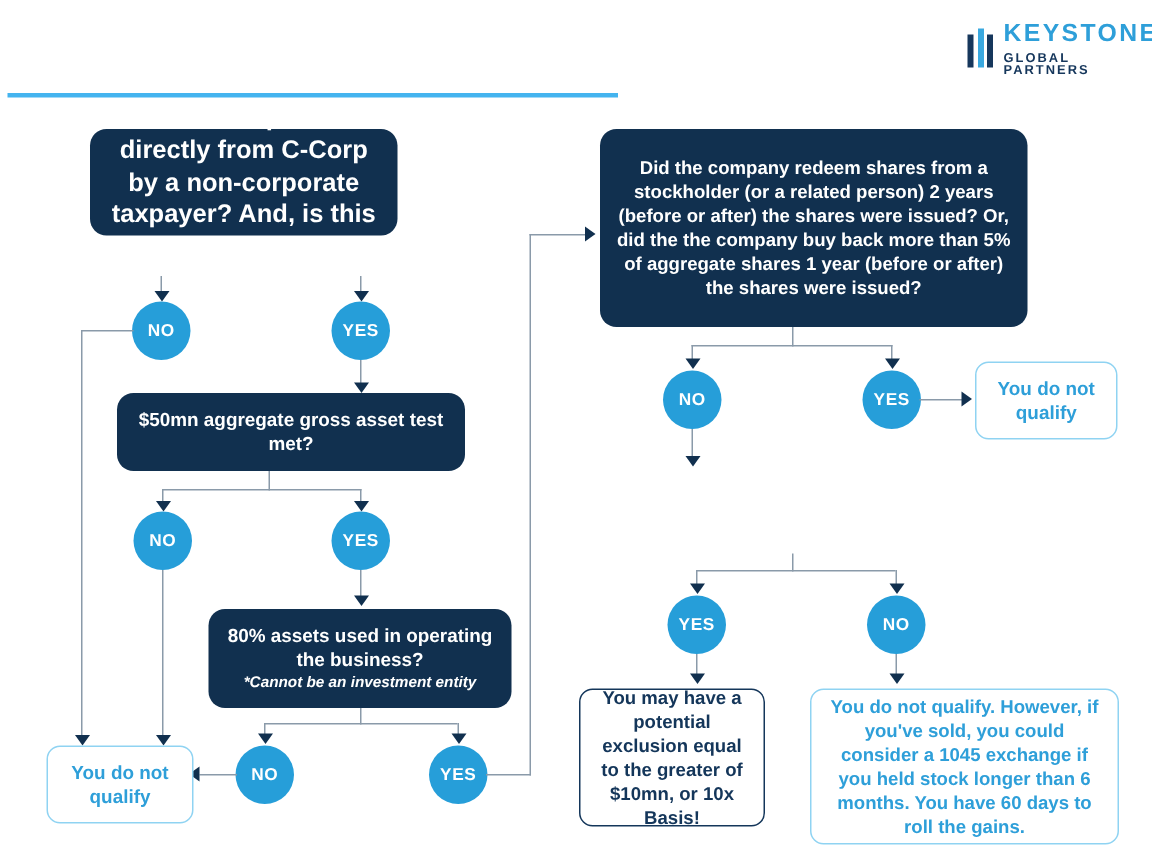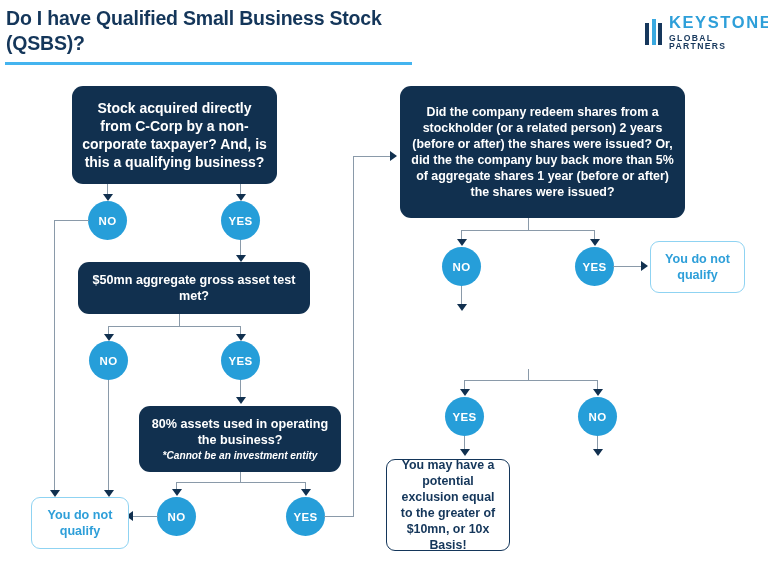--- a/index.html
+++ b/index.html
@@ -164,36 +164,35 @@
     border-top: 5px solid transparent;
     border-bottom: 5px solid transparent;
     border-right: 7px solid #11304f;
   }
 </style>
 </head>
 <body>
 
 <div id="root">
 
-  <div id="page-title">Do I have Qualified Small Business Stock (QSBS)?</div>
   <div id="title-divider"></div>
 
   <div id="logo">
     <div id="logo-bars">
       <i class="b1"></i>
         <i class="b2"></i>
         <i class="b3"></i>
     </div>
     <div class="logo-text-wrap">
       <span id="logo-name">KEYSTONE</span>
       <span id="logo-sub">GLOBAL PARTNERS</span>
     </div>
   </div>
 
-  <div class="node box-dark" style="left:72px; top:86px; width:205px; height:98px; font-size:14px;">Stock acquired directly from C-Corp by a non-corporate taxpayer? And, is this a qualifying business?</div>
+  <div class="node box-dark" style="left:60px; top:86px; width:205px; height:71px; font-size:17px;">Stock acquired directly from C-Corp by a non-corporate taxpayer? And, is this a qualifying business?</div>
 
   <div class="ln v" style="left:107px; top:184px; height:12px;"></div>
   <div class="arrow-d" style="left:103px; top:194px;"></div>
   <div class="ln v" style="left:240px; top:184px; height:12px;"></div>
   <div class="arrow-d" style="left:236px; top:194px;"></div>
 
   <div class="circle" style="left:88px; top:201px; width:39px; height:39px;">NO</div>
   <div class="circle" style="left:221px; top:201px; width:39px; height:39px;">YES</div>
 
   <div class="ln h" style="left:54px; top:220px; width:35px;"></div>
@@ -278,14 +277,15 @@
   <div class="circle" style="left:578px; top:397px; width:39px; height:39px;">NO</div>
 
   <div class="ln v" style="left:464px; top:436px; height:16px;"></div>
   <div class="arrow-d" style="left:460px; top:449px;"></div>
 
   <div class="node box-outline-dark" style="left:386px; top:459px; width:124px; height:92px; font-size:12.4px;">You may have a potential exclusion equal to the greater of $10mn, or 10x Basis!</div>
 
   <div class="ln v" style="left:597px; top:436px; height:16px;"></div>
   <div class="arrow-d" style="left:593px; top:449px;"></div>
 
+  <div class="node box-outline-light" style="left:540px; top:459px; width:206px; height:104px; font-size:12.4px;">You do not qualify. However, if you've sold, you could consider a 1045 exchange if you held stock longer than 6 months. You have 60 days to roll the gains.</div>
 
 </div>
 
 </body></html>

